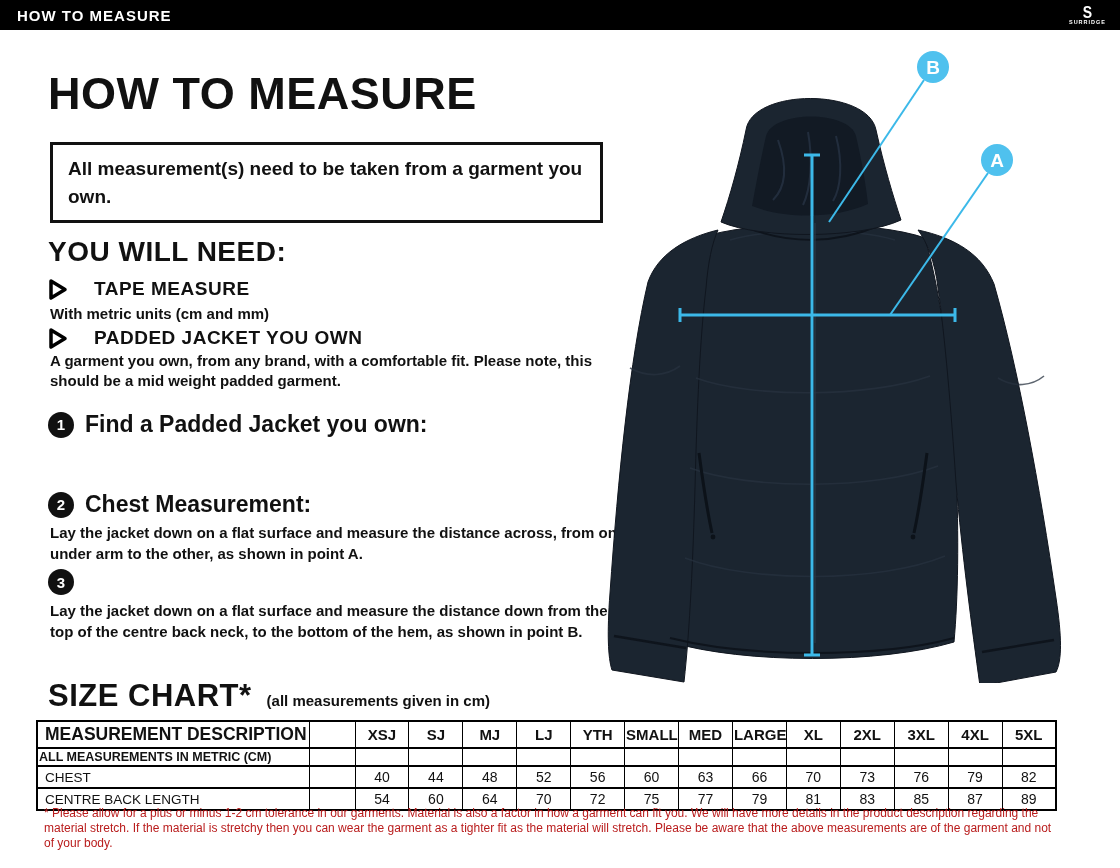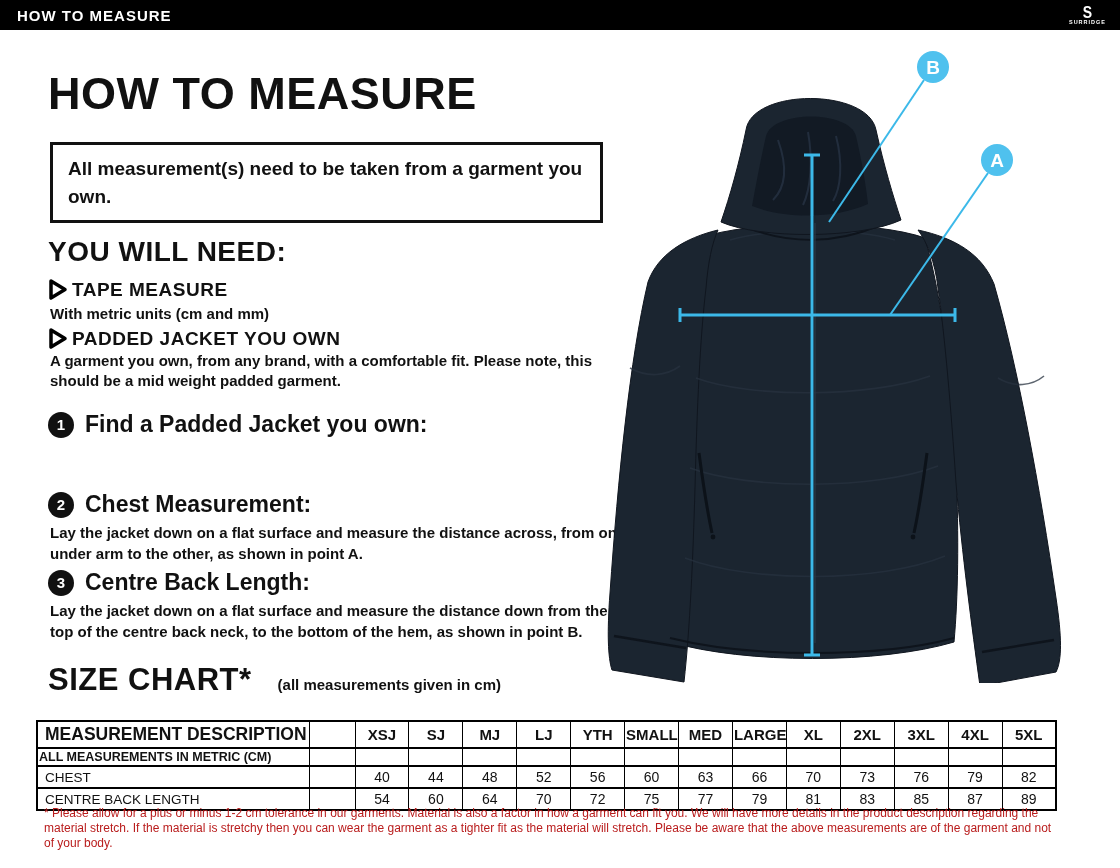--- a/index.html
+++ b/index.html
@@ -18,21 +18,21 @@
   .main { position:relative; width:1120px; height:838px; }
   .abs { position:absolute; }
 
   h1.page-title { left:48px; top:38px; font-size:45px; font-weight:bold; letter-spacing:.5px; }
 
   .notice { left:50px; top:112px; width:553px; border:3px solid #111; padding:10px 15px;
             font-size:19px; font-weight:bold; line-height:1.45; }
 
   .ywn-heading { left:48px; top:206px; font-size:28px; font-weight:bold; letter-spacing:.5px; }
 
-  .bullet-row { display:flex; align-items:center; gap:4px; }
+  .bullet-row { display:flex; gap:26px; }
   .bullet-row .tri { flex:0 0 auto; display:block; }
   .bullet-title { font-size:19px; font-weight:bold; letter-spacing:.5px; }
   .bullet-desc { font-size:15px; font-weight:bold; line-height:1.3; }
 
   .item1-row  { left:48px; top:248px; }
   .item1-desc { left:50px; top:274px; }
   .item2-row  { left:48px; top:297px; }
   .item2-desc { left:50px; top:321px; width:575px; }
 
   .step-row { display:flex; align-items:center; gap:11px; }
@@ -41,21 +41,21 @@
   .step-title { font-size:23px; font-weight:bold; }
   .step-desc { font-size:15px; font-weight:bold; line-height:1.4; }
 
   .step1-row  { left:48px; top:381px; }
   .step1-desc { left:50px; top:414px; width:470px; }
   .step2-row  { left:48px; top:461px; }
   .step2-desc { left:50px; top:492px; width:578px; }
   .step3-row  { left:48px; top:539px; }
   .step3-desc { left:50px; top:570px; width:578px; }
 
-  .size-heading-row { left:48px; top:632px; display:flex; align-items:baseline; gap:26px; }
+  .size-heading-row { left:48px; top:648px; display:flex; align-items:baseline; gap:15px; }
   .size-heading { font-size:31px; font-weight:bold; letter-spacing:.5px; }
   .size-subheading { font-size:15px; font-weight:bold; }
 
   
   .table-wrap { left:36px; top:690px; width:1021px; }
   table.size-chart { width:100%; border-collapse:collapse; table-layout:fixed; border:2px solid #000; }
   .size-chart th, .size-chart td { border-left:1px solid #000; border-right:1px solid #000;
        border-top:2px solid #000; border-bottom:2px solid #000;
        text-align:center; vertical-align:middle; padding:2px 1px; font-size:14px; overflow:hidden; }
   .size-chart th { font-size:15px; font-weight:bold; height:21px; }
@@ -114,21 +114,20 @@
   </div>
 
   <div class="abs step-row step2-row">
     <span class="step-badge">2</span>
     <span class="step-title">Chest Measurement:</span>
   </div>
   <div class="abs step-desc step2-desc">Lay the jacket down on a flat surface and measure the distance across, from one under arm to the other, as shown in point A.</div>
 
   <div class="abs step-row step3-row">
     <span class="step-badge">3</span>
-    <span class="step-title">Centre Back Length:</span>
   </div>
   <div class="abs step-desc step3-desc">Lay the jacket down on a flat surface and measure the distance down from the top of the centre back neck, to the bottom of the hem, as shown in point B.</div>
 
   <div class="abs jacket-figure">
     <svg width="512" height="645" viewBox="0 0 512 645">
 
       <path d="M 100 200 C 150 182, 275 182, 325 200 C 342 260, 352 340, 356 430 C 359 500, 358 560, 354 604 C 280 626, 145 626, 70 604 C 66 560, 65 500, 68 430 C 72 340, 83 260, 100 200 Z" fill="#1B2530" stroke="#10161F" stroke-width="1"></path>
 
       <path d="M 118 192 C 85 200, 58 216, 48 244 C 30 320, 18 440, 10 555 C 7 595, 8 620, 12 632 L 84 644 C 90 590, 93 520, 95 450 C 97 370, 100 300, 106 250 C 108 225, 112 205, 118 192 Z" fill="#1B2530" stroke="#10161F" stroke-width="1"></path>
 

